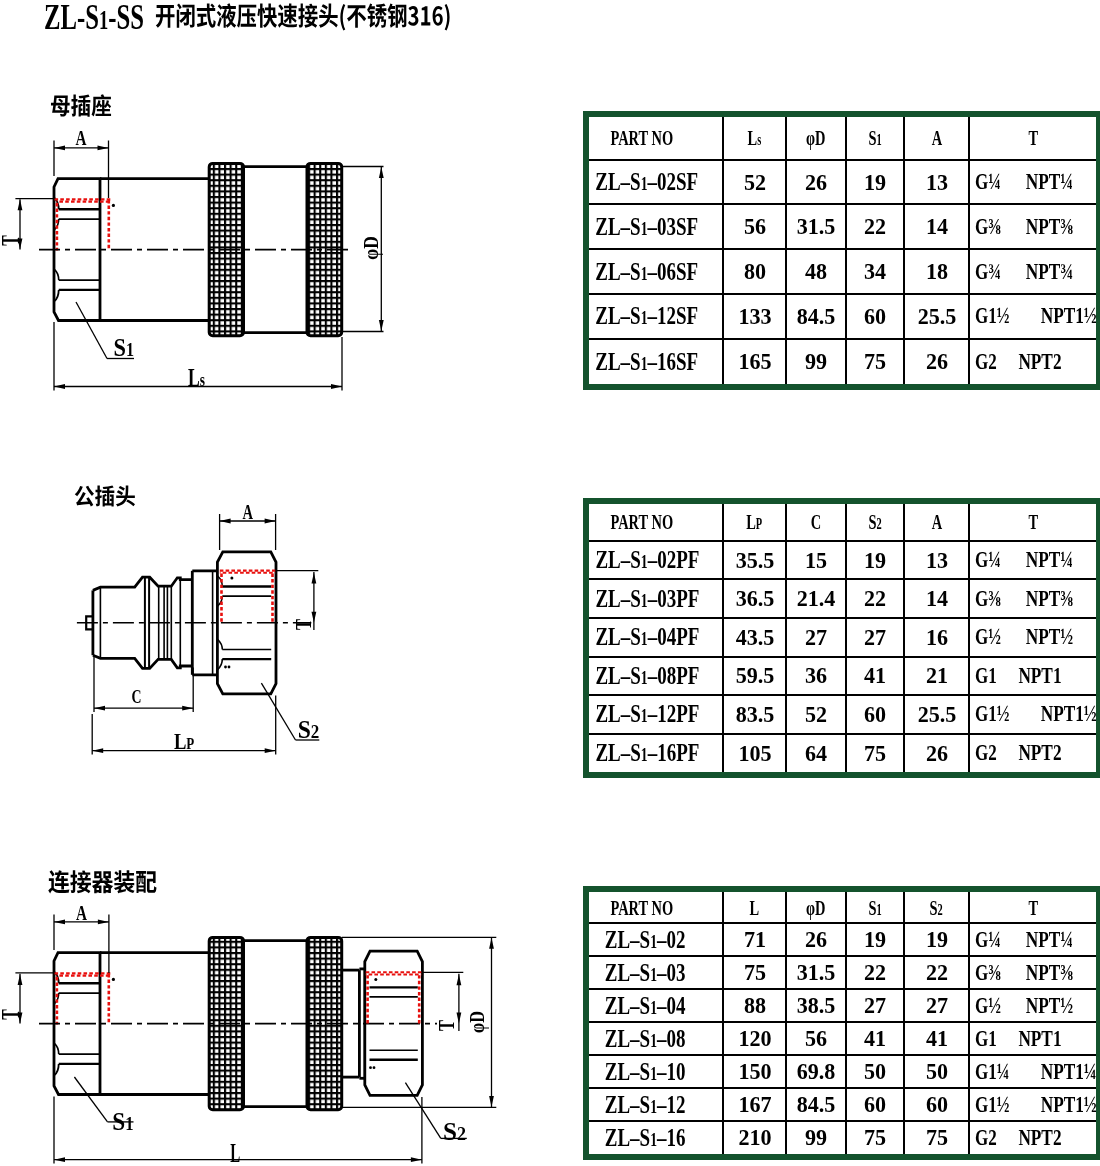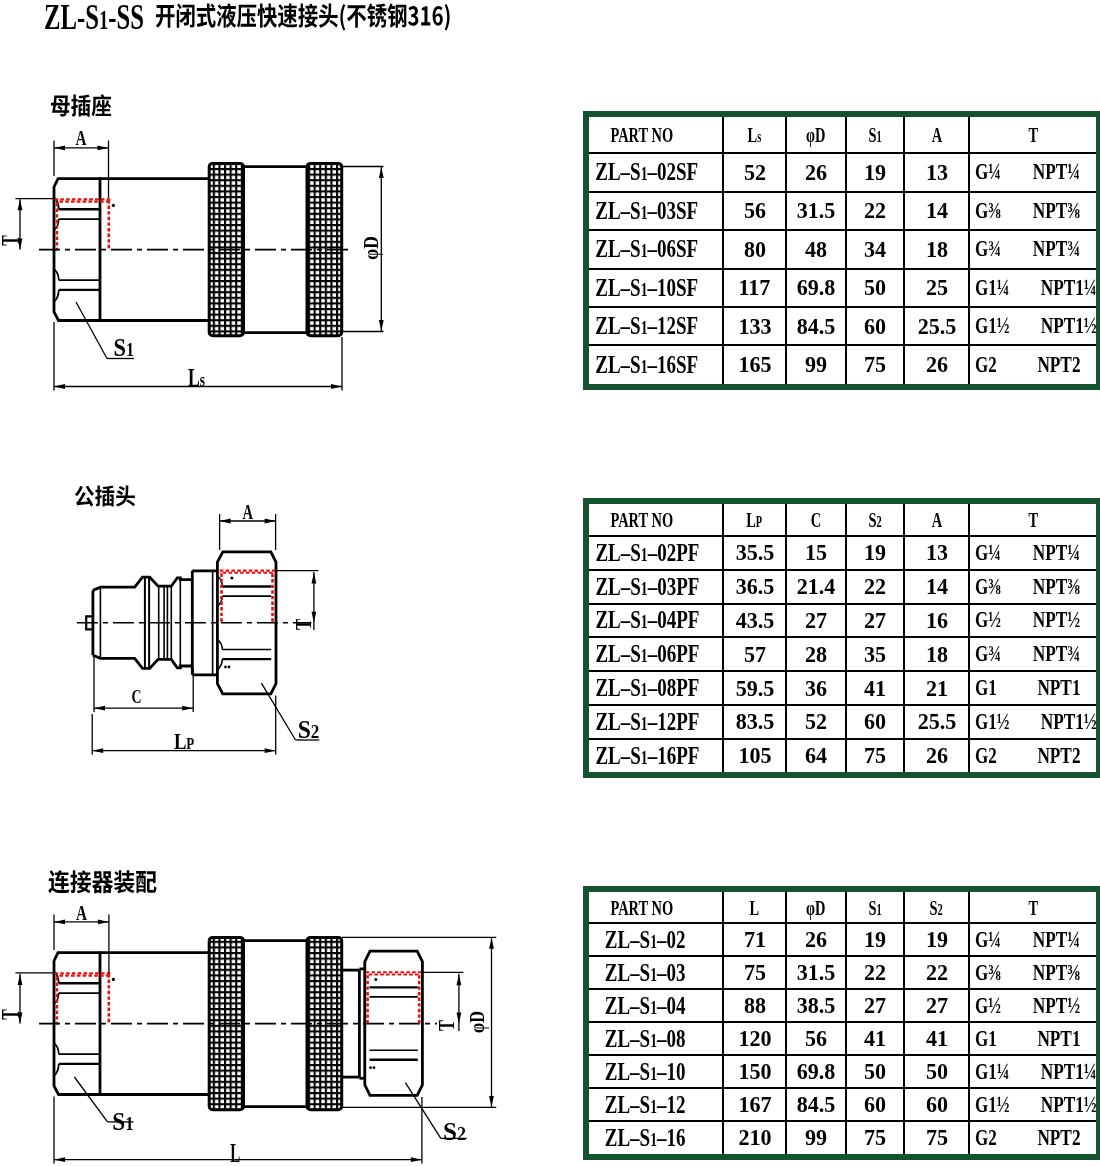--- a/index.html
+++ b/index.html
@@ -3,21 +3,21 @@
 <style>
 html,body{margin:0;padding:0;background:#fff;width:1100px;height:1166px;overflow:hidden}
 #page{position:relative;width:1100px;height:1166px;background:#fff;font-family:"Liberation Serif",serif}
 table.t{position:absolute;border-collapse:collapse;table-layout:fixed;border:6px solid #14532d}
 table.t td{border:2px solid #000;text-align:center;vertical-align:middle;padding:0;font-family:"Liberation Serif",serif;font-weight:bold;font-size:24px;color:#000}
 .sq{display:inline-block;transform:scaleX(0.92);transform-origin:50% 50%;white-space:nowrap}
 .hd{display:inline-block;white-space:nowrap;font-size:22px;transform:scaleX(0.656)}
 .hd1{display:inline-block;white-space:nowrap;font-size:22px;transform:translateX(-14px) scaleX(0.656)}
 .pn{font-size:25px;transform:translateX(-10px) scaleX(0.76)}
 .sm{font-size:72%}
-.tc{display:flex;justify-content:space-between;padding:0 16px 0 5px;align-items:center;font-size:23px}
+.tc{display:flex;padding:0 16px 0 5px;align-items:center;font-size:23px}
 .sqL{display:inline-block;transform:scaleX(0.74);transform-origin:0 50%;white-space:nowrap}
 .sqR{display:inline-block;transform:scaleX(0.75);transform-origin:100% 50%;white-space:nowrap}
 </style></head>
 <body>
 <div id="page">
 <svg width="1100" height="1166" viewBox="0 0 1100 1166" style="position:absolute;left:0;top:0">
       <defs>
 <pattern id="kn" width="5.6" height="5.6" patternUnits="userSpaceOnUse">
 <rect width="5.6" height="5.6" fill="#fff"></rect>
 <rect width="5.6" height="2.1" fill="#000"></rect>
@@ -406,33 +406,20 @@
           <td><span class="sq">34</span></td>
           <td><span class="sq">18</span></td>
           <td>
             <div class="tc">
               <span class="sqL">G¾</span>
               <span class="sqR">NPT¾</span>
             </div>
           </td>
         </tr>
         <tr>
-          <td><span class="sq pn">ZL–S<span class="sm">1</span>–10SF</span></td>
-          <td><span class="sq">117</span></td>
-          <td><span class="sq">69.8</span></td>
-          <td><span class="sq">50</span></td>
-          <td><span class="sq">25</span></td>
-          <td>
-            <div class="tc">
-              <span class="sqL">G1¼</span>
-              <span class="sqR">NPT1¼</span>
-            </div>
-          </td>
-        </tr>
-        <tr>
           <td><span class="sq pn">ZL–S<span class="sm">1</span>–12SF</span></td>
           <td><span class="sq">133</span></td>
           <td><span class="sq">84.5</span></td>
           <td><span class="sq">60</span></td>
           <td><span class="sq">25.5</span></td>
           <td>
             <div class="tc">
               <span class="sqL">G1½</span>
               <span class="sqR">NPT1½</span>
             </div>
@@ -505,33 +492,20 @@
           <td><span class="sq">27</span></td>
           <td><span class="sq">16</span></td>
           <td>
             <div class="tc">
               <span class="sqL">G½</span>
               <span class="sqR">NPT½</span>
             </div>
           </td>
         </tr>
         <tr>
-          <td><span class="sq pn">ZL–S<span class="sm">1</span>–06PF</span></td>
-          <td><span class="sq">57</span></td>
-          <td><span class="sq">28</span></td>
-          <td><span class="sq">35</span></td>
-          <td><span class="sq">18</span></td>
-          <td>
-            <div class="tc">
-              <span class="sqL">G¾</span>
-              <span class="sqR">NPT¾</span>
-            </div>
-          </td>
-        </tr>
-        <tr>
           <td><span class="sq pn">ZL–S<span class="sm">1</span>–08PF</span></td>
           <td><span class="sq">59.5</span></td>
           <td><span class="sq">36</span></td>
           <td><span class="sq">41</span></td>
           <td><span class="sq">21</span></td>
           <td>
             <div class="tc">
               <span class="sqL">G1</span>
               <span class="sqR">NPT1</span>
             </div>

